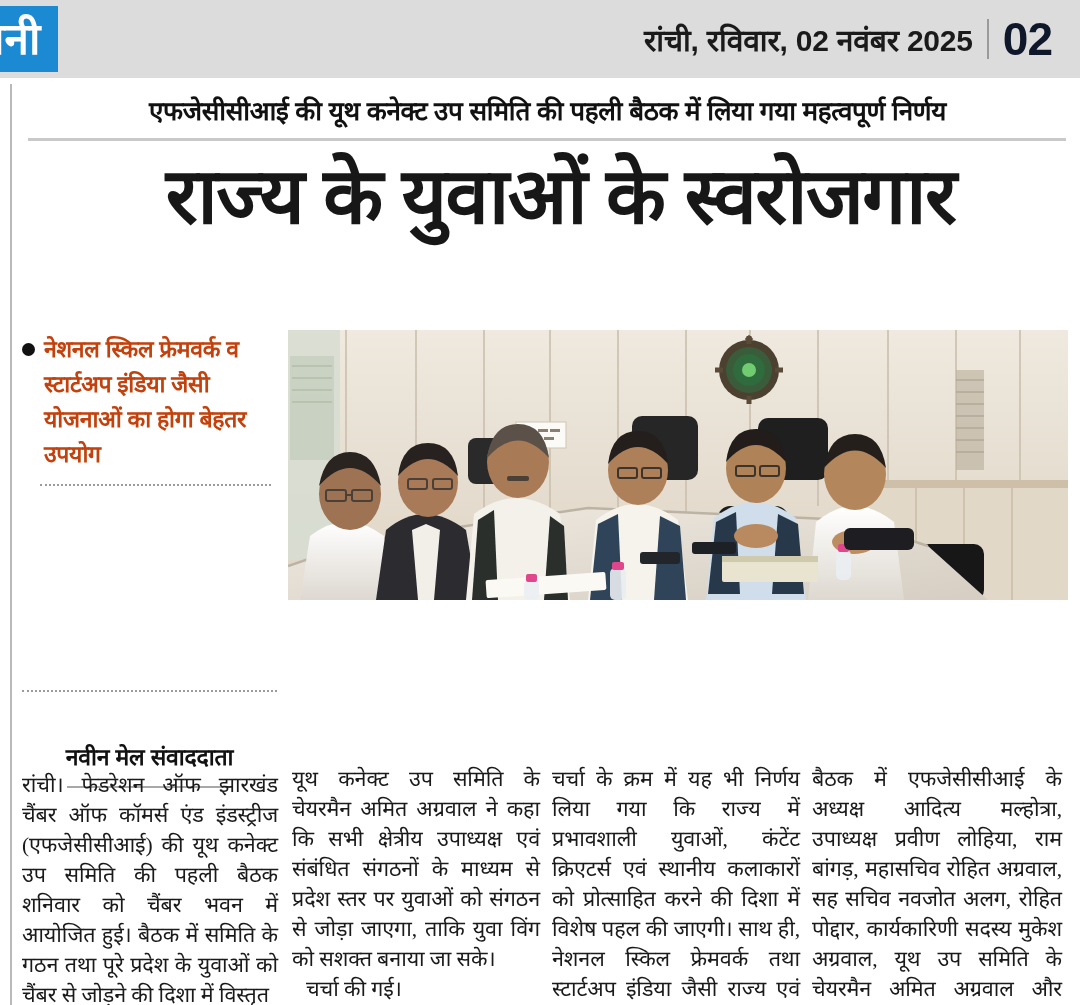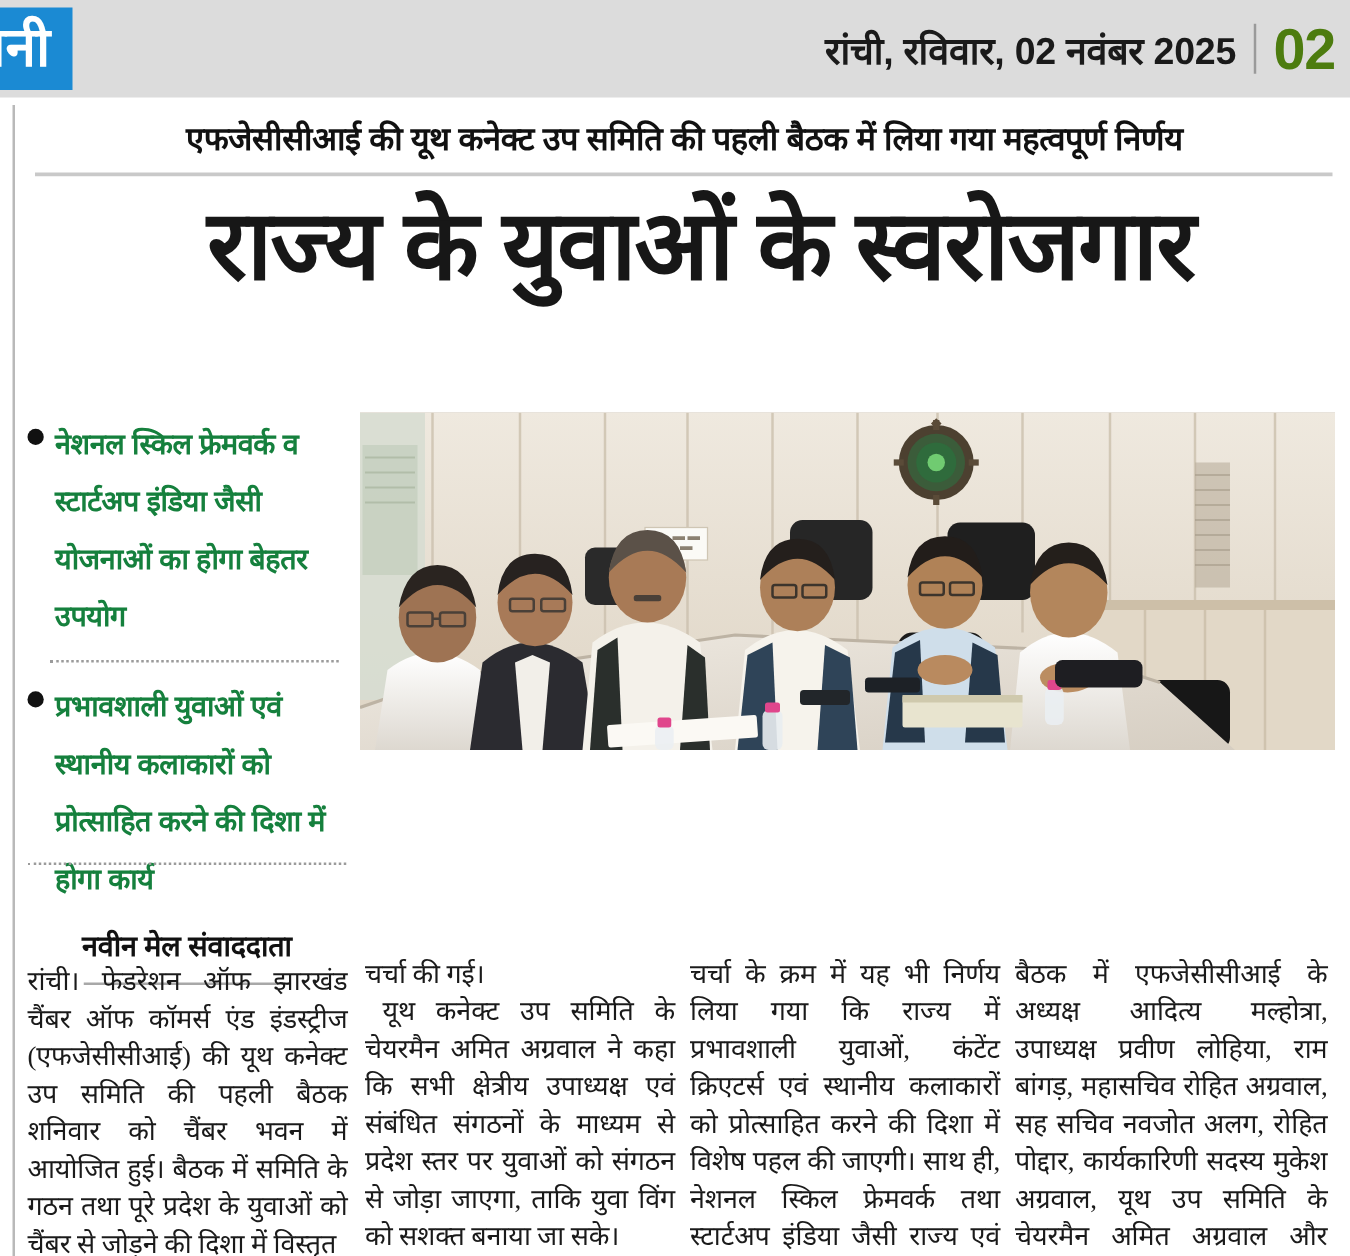--- a/index.html
+++ b/index.html
@@ -36,41 +36,41 @@
     letter-spacing: 0px;
     white-space: nowrap;
     display: flex;
     align-items: center;
     text-indent: -4px;
   }
   .masthead-spacer { flex: 1 1 auto; }
   .masthead-right {
     display: flex;
     align-items: center;
-    padding-right: 12px;
+    padding-right: 28px;
   }
   .masthead-date {
     font-family: "Liberation Sans", "DejaVu Sans", sans-serif;
     font-weight: bold;
     font-size: 30px;
     color: #1a1a1a;
     white-space: nowrap;
     letter-spacing: -0.2px;
   }
   .masthead-divider {
     width: 2px;
     height: 40px;
     background: #9a9a9a;
     margin: 0 14px;
   }
   .masthead-pageno {
     font-family: "Liberation Sans", "DejaVu Sans", sans-serif;
     font-weight: bold;
     font-size: 46px;
-    color: #4d7c0f;
+    color: #0f172a;
     letter-spacing: -1px;
   }
 
   
   .page {
     position: absolute;
     left: 0; top: 78px;
     width: 1080px;
     height: 927px;
     border-radius: 12px;
@@ -127,22 +127,22 @@
     position: absolute;
     left: 22px; top: 254px;
     width: 255px;
   }
   .bullet-item {
     display: flex;
     align-items: flex-start;
     font-family: "Liberation Sans", "DejaVu Sans", sans-serif;
     font-weight: bold;
     font-size: 23px;
-    line-height: 46px;
-    color: #15803d;
+    line-height: 35px;
+    color: #c2410c;
     letter-spacing: -0.3px;
   }
   .bullet-dot {
     flex: 0 0 auto;
     width: 13px; height: 13px;
     border-radius: 50%;
     background: #111111;
     margin: 11px 9px 0 0;
   }
   .bullet-text { flex: 1 1 auto; }
@@ -233,24 +233,20 @@
   <div class="headline">
     <span class="headline-line">राज्य के युवाओं के स्वरोजगार</span>
   </div>
 
   <div class="bullets">
     <div class="bullet-item">
       <span class="bullet-dot"></span>
       <span class="bullet-text">नेशनल स्किल फ्रेमवर्क व स्टार्टअप इंडिया जैसी योजनाओं का होगा बेहतर उपयोग</span>
     </div>
     <div class="dotted-sep"></div>
-    <div class="bullet-item">
-      <span class="bullet-dot"></span>
-      <span class="bullet-text">प्रभावशाली युवाओं एवं स्थानीय कलाकारों को प्रोत्साहित करने की दिशा में होगा कार्य</span>
-    </div>
   </div>
 
   <div class="byline-wrap">
     <div class="byline-sep-top"></div>
     <div class="byline">नवीन मेल संवाददाता</div>
     <div class="byline-rule"></div>
   </div>
 
   <div class="photo">
     <svg viewBox="0 0 780 270" preserveAspectRatio="xMidYMid slice">
@@ -420,22 +416,22 @@
 
       <rect x="556" y="198" width="70" height="22" rx="6" fill="#1e1e22"></rect>
     </svg>
   </div>
 
   <div class="col" id="col1">
     <p><span class="lead-city">रांची।</span><span> फेडरेशन ऑफ झारखंड चैंबर ऑफ कॉमर्स एंड इंडस्ट्रीज (एफजेसीसीआई) की यूथ कनेक्ट उप समिति की पहली बैठक शनिवार को चैंबर भवन में आयोजित हुई। बैठक में समिति के गठन तथा पूरे प्रदेश के युवाओं को चैंबर से जोड़ने की दिशा में विस्तृत</span></p>
   </div>
 
   <div class="col" id="col2">
+    <p><span>यूथ कनेक्ट उप समिति के चेयरमैन अमित अग्रवाल ने कहा कि सभी क्षेत्रीय उपाध्यक्ष एवं संबंधित संगठनों के माध्यम से प्रदेश स्तर पर युवाओं को संगठन से जोड़ा जाएगा, ताकि युवा विंग को सशक्त बनाया जा सके।</span></p>
     <p><span>चर्चा की गई।</span></p>
-    <p><span>यूथ कनेक्ट उप समिति के चेयरमैन अमित अग्रवाल ने कहा कि सभी क्षेत्रीय उपाध्यक्ष एवं संबंधित संगठनों के माध्यम से प्रदेश स्तर पर युवाओं को संगठन से जोड़ा जाएगा, ताकि युवा विंग को सशक्त बनाया जा सके।</span></p>
     <p></p>
   </div>
 
   <div class="col" id="col3">
     <p><span>चर्चा के क्रम में यह भी निर्णय लिया गया कि राज्य में प्रभावशाली युवाओं, कंटेंट क्रिएटर्स एवं स्थानीय कलाकारों को प्रोत्साहित करने की दिशा में विशेष पहल की जाएगी। साथ ही, नेशनल स्किल फ्रेमवर्क तथा स्टार्टअप इंडिया जैसी राज्य एवं केंद्र सरकार की योजनाओं के अंतर्गत ठोस कार्य किए जाएंगे, ताकि राज्य के युवाओं को स्वरोजगार के अवसर प्राप्त हों</span></p>
   </div>
 
   <div class="col" id="col4">
     <p><span>बैठक में एफजेसीसीआई के अध्यक्ष आदित्य मल्होत्रा, उपाध्यक्ष प्रवीण लोहिया, राम बांगड़, महासचिव रोहित अग्रवाल, सह सचिव नवजोत अलग, रोहित पोद्दार, कार्यकारिणी सदस्य मुकेश अग्रवाल, यूथ उप समिति के चेयरमैन अमित अग्रवाल और सदस्य सुनील अग्रवाल उपस्थित थे।</span></p>
   </div>

